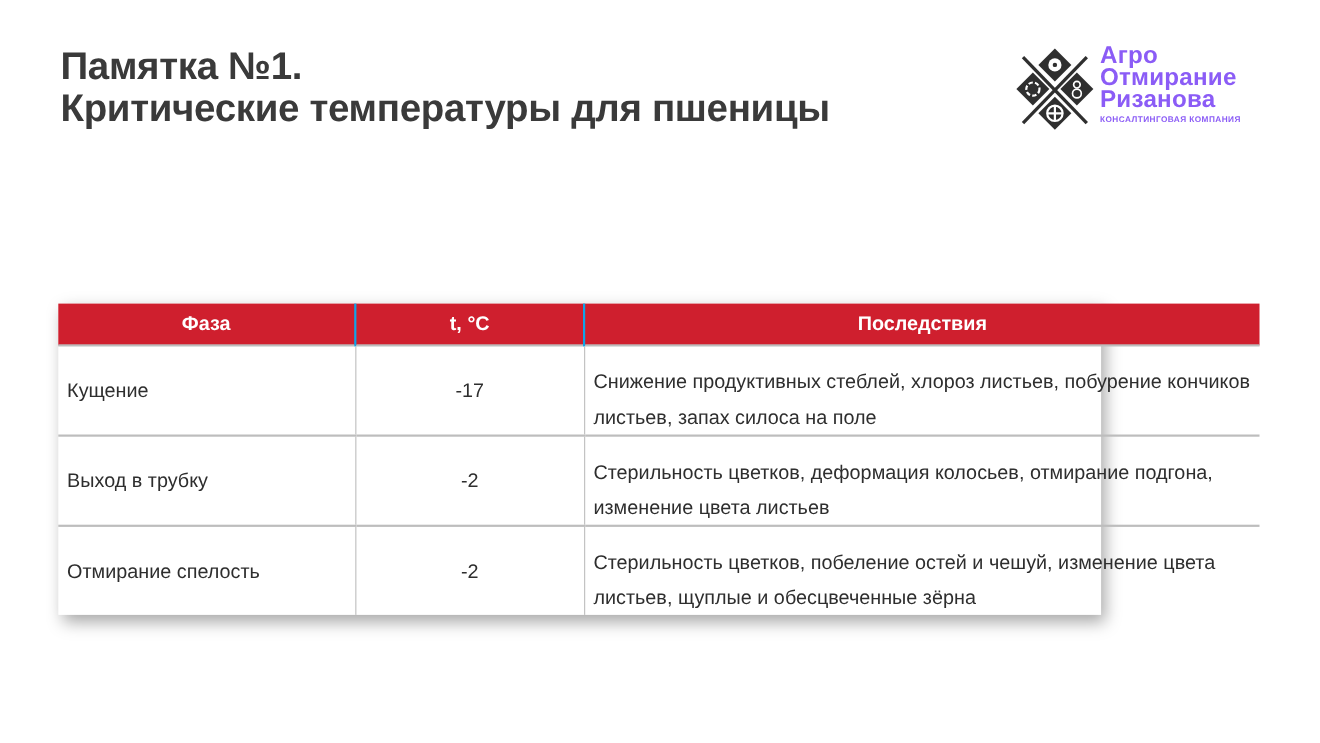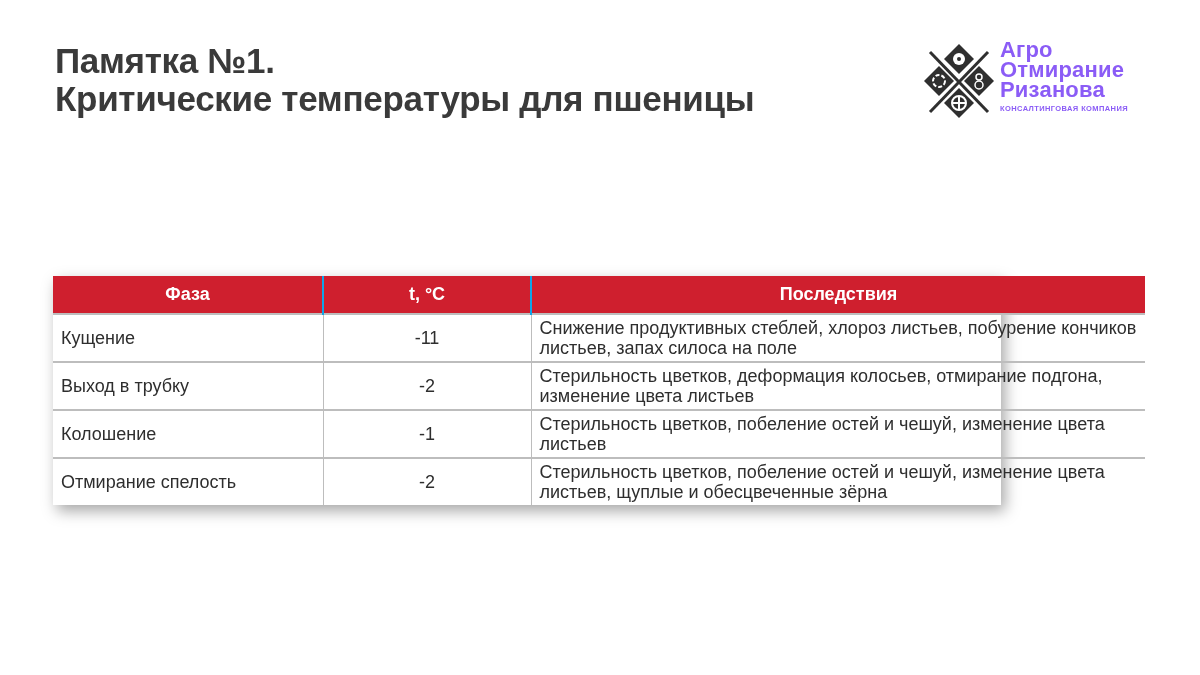--- a/index.html
+++ b/index.html
@@ -46,21 +46,21 @@
     th:first-child { border-left: none; }
     td {
       border: 1px solid #bdbdbd; border-top: 2px solid #bdbdbd;
       height: 46px; padding: 0 8px; vertical-align: middle;
       line-height: 24px;
     }
     td:first-child { border-left: none; }
     td:last-child { border-right: none; }
     tr:last-child td { border-bottom: none; }
     td.center { text-align: center; }
-    td.effect { padding-top: 0; padding-bottom: 0; line-height: 20px; }
+    td.effect { padding-top: 16px; padding-bottom: 0; line-height: 32px; }
   </style>
 </head>
 <body>
 
 <div class="title">
   <div>Памятка №1.</div>
   <div>Критические температуры для пшеницы</div>
 </div>
 
 <div class="logo">
@@ -103,32 +103,27 @@
     <thead>
       <tr>
         <th>Фаза</th>
         <th>t, °C</th>
         <th>Последствия</th>
       </tr>
     </thead>
     <tbody>
       <tr>
         <td>Кущение</td>
-        <td class="center">-11</td>
+        <td class="center">-17</td>
         <td class="effect">Снижение продуктивных стеблей, хлороз листьев, побурение кончиков листьев, запах силоса на поле</td>
       </tr>
       <tr>
         <td>Выход в трубку</td>
         <td class="center">-2</td>
         <td class="effect">Стерильность цветков, деформация колосьев, отмирание подгона, изменение цвета листьев</td>
-      </tr>
-      <tr>
-        <td>Колошение</td>
-        <td class="center">-1</td>
-        <td class="effect">Стерильность цветков, побеление остей и чешуй, изменение цвета листьев</td>
       </tr>
       <tr>
         <td>Отмирание спелость</td>
         <td class="center">-2</td>
         <td class="effect">Стерильность цветков, побеление остей и чешуй, изменение цвета листьев, щуплые и обесцвеченные зёрна</td>
       </tr>
     </tbody>
   </table>
 </div>
 

